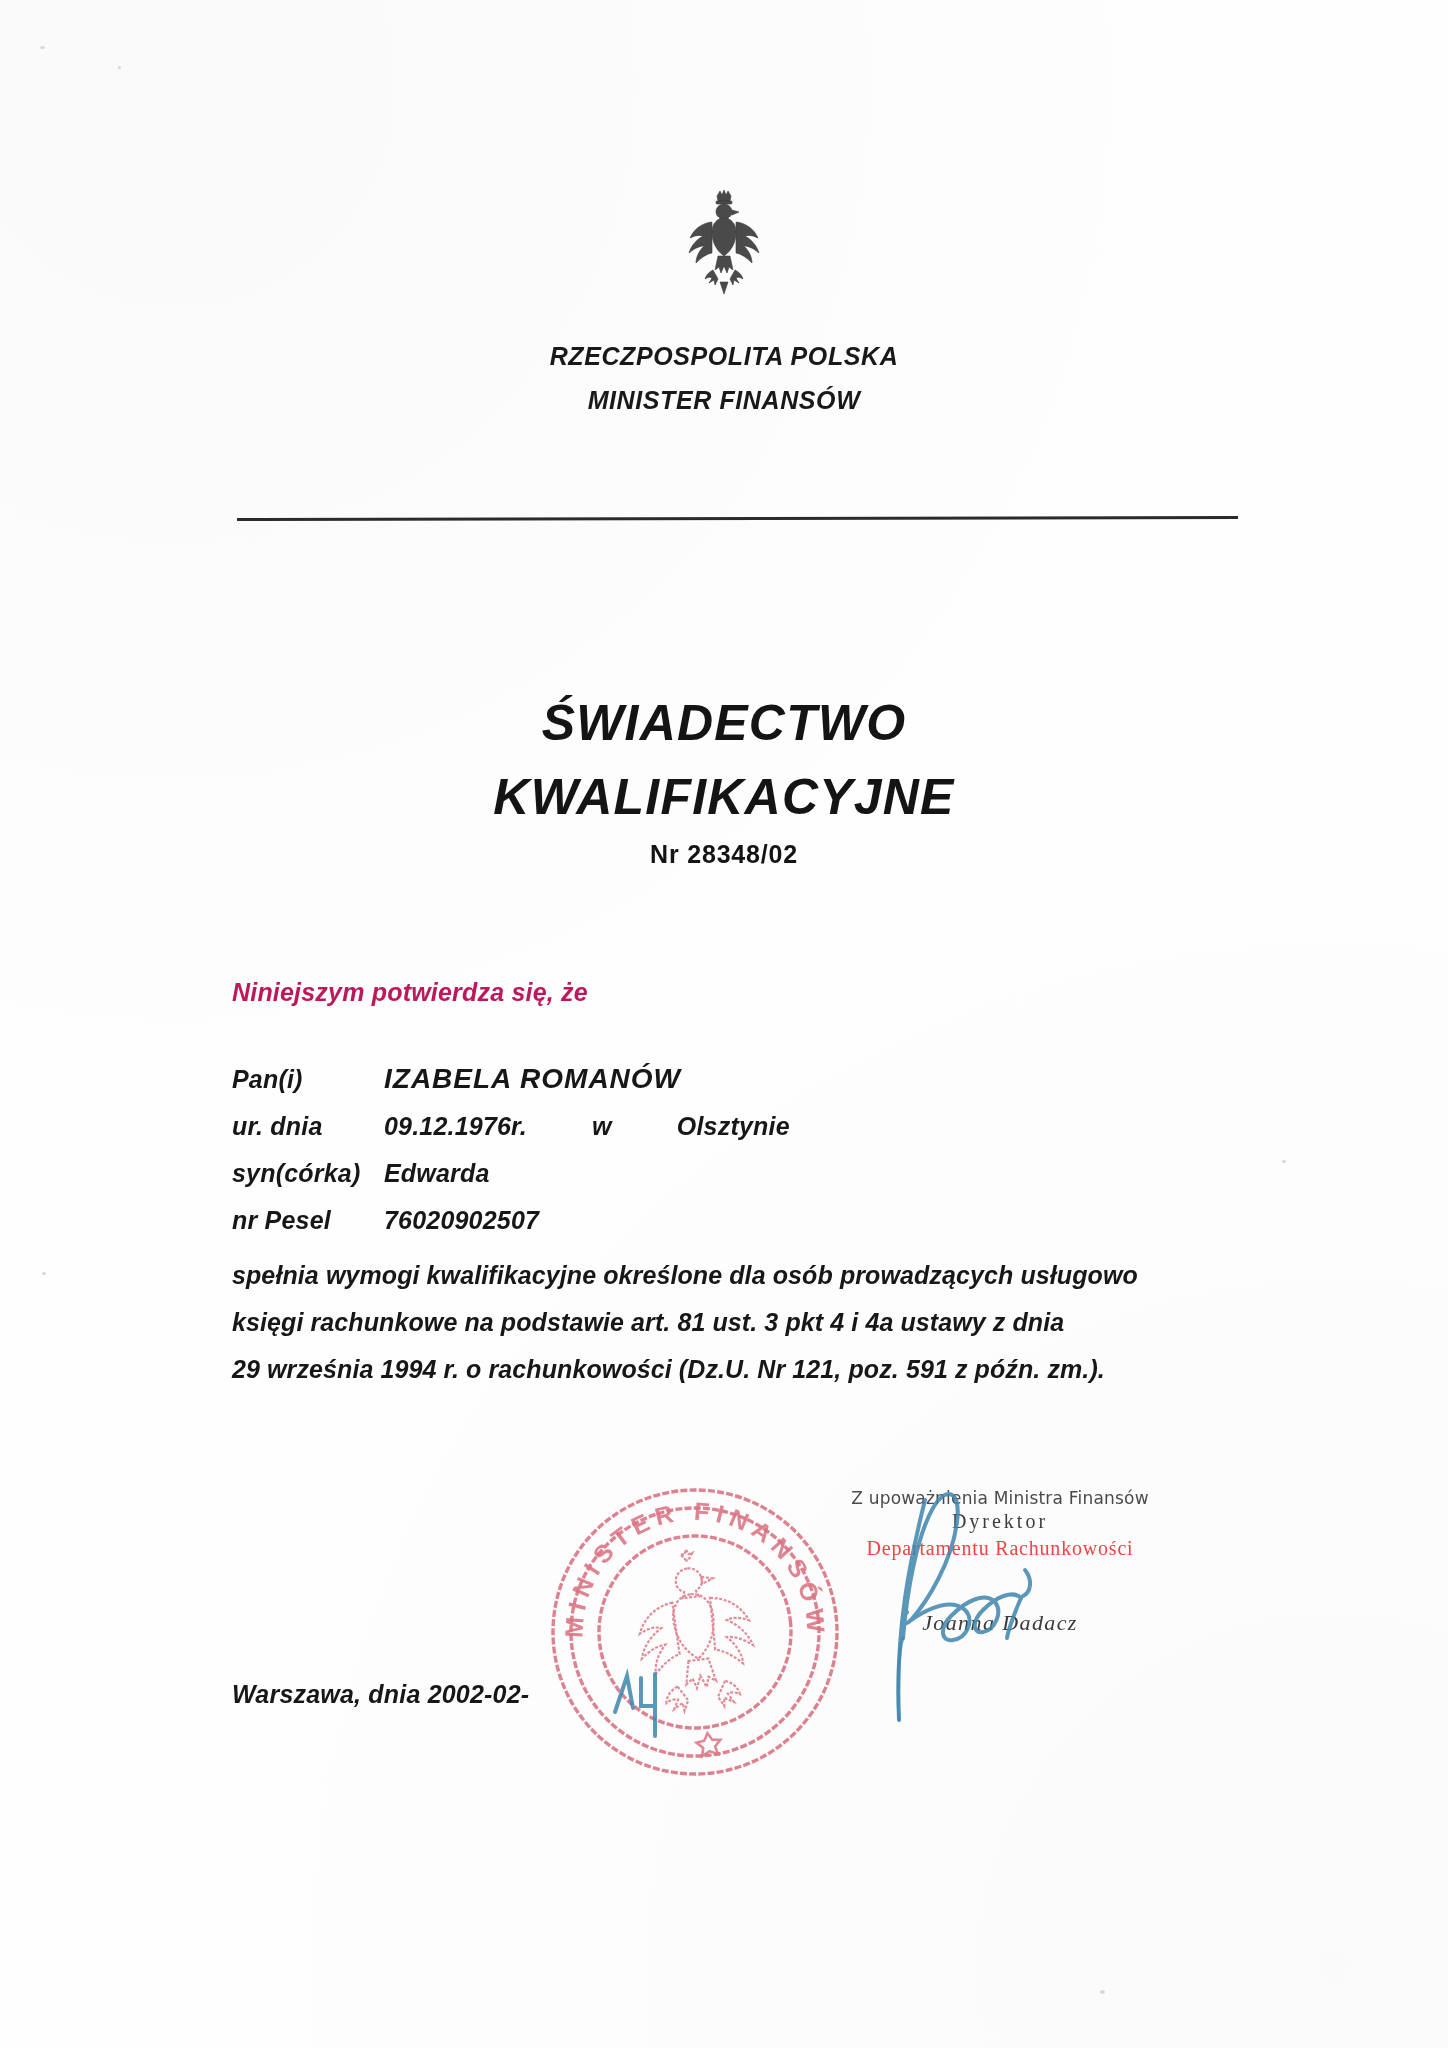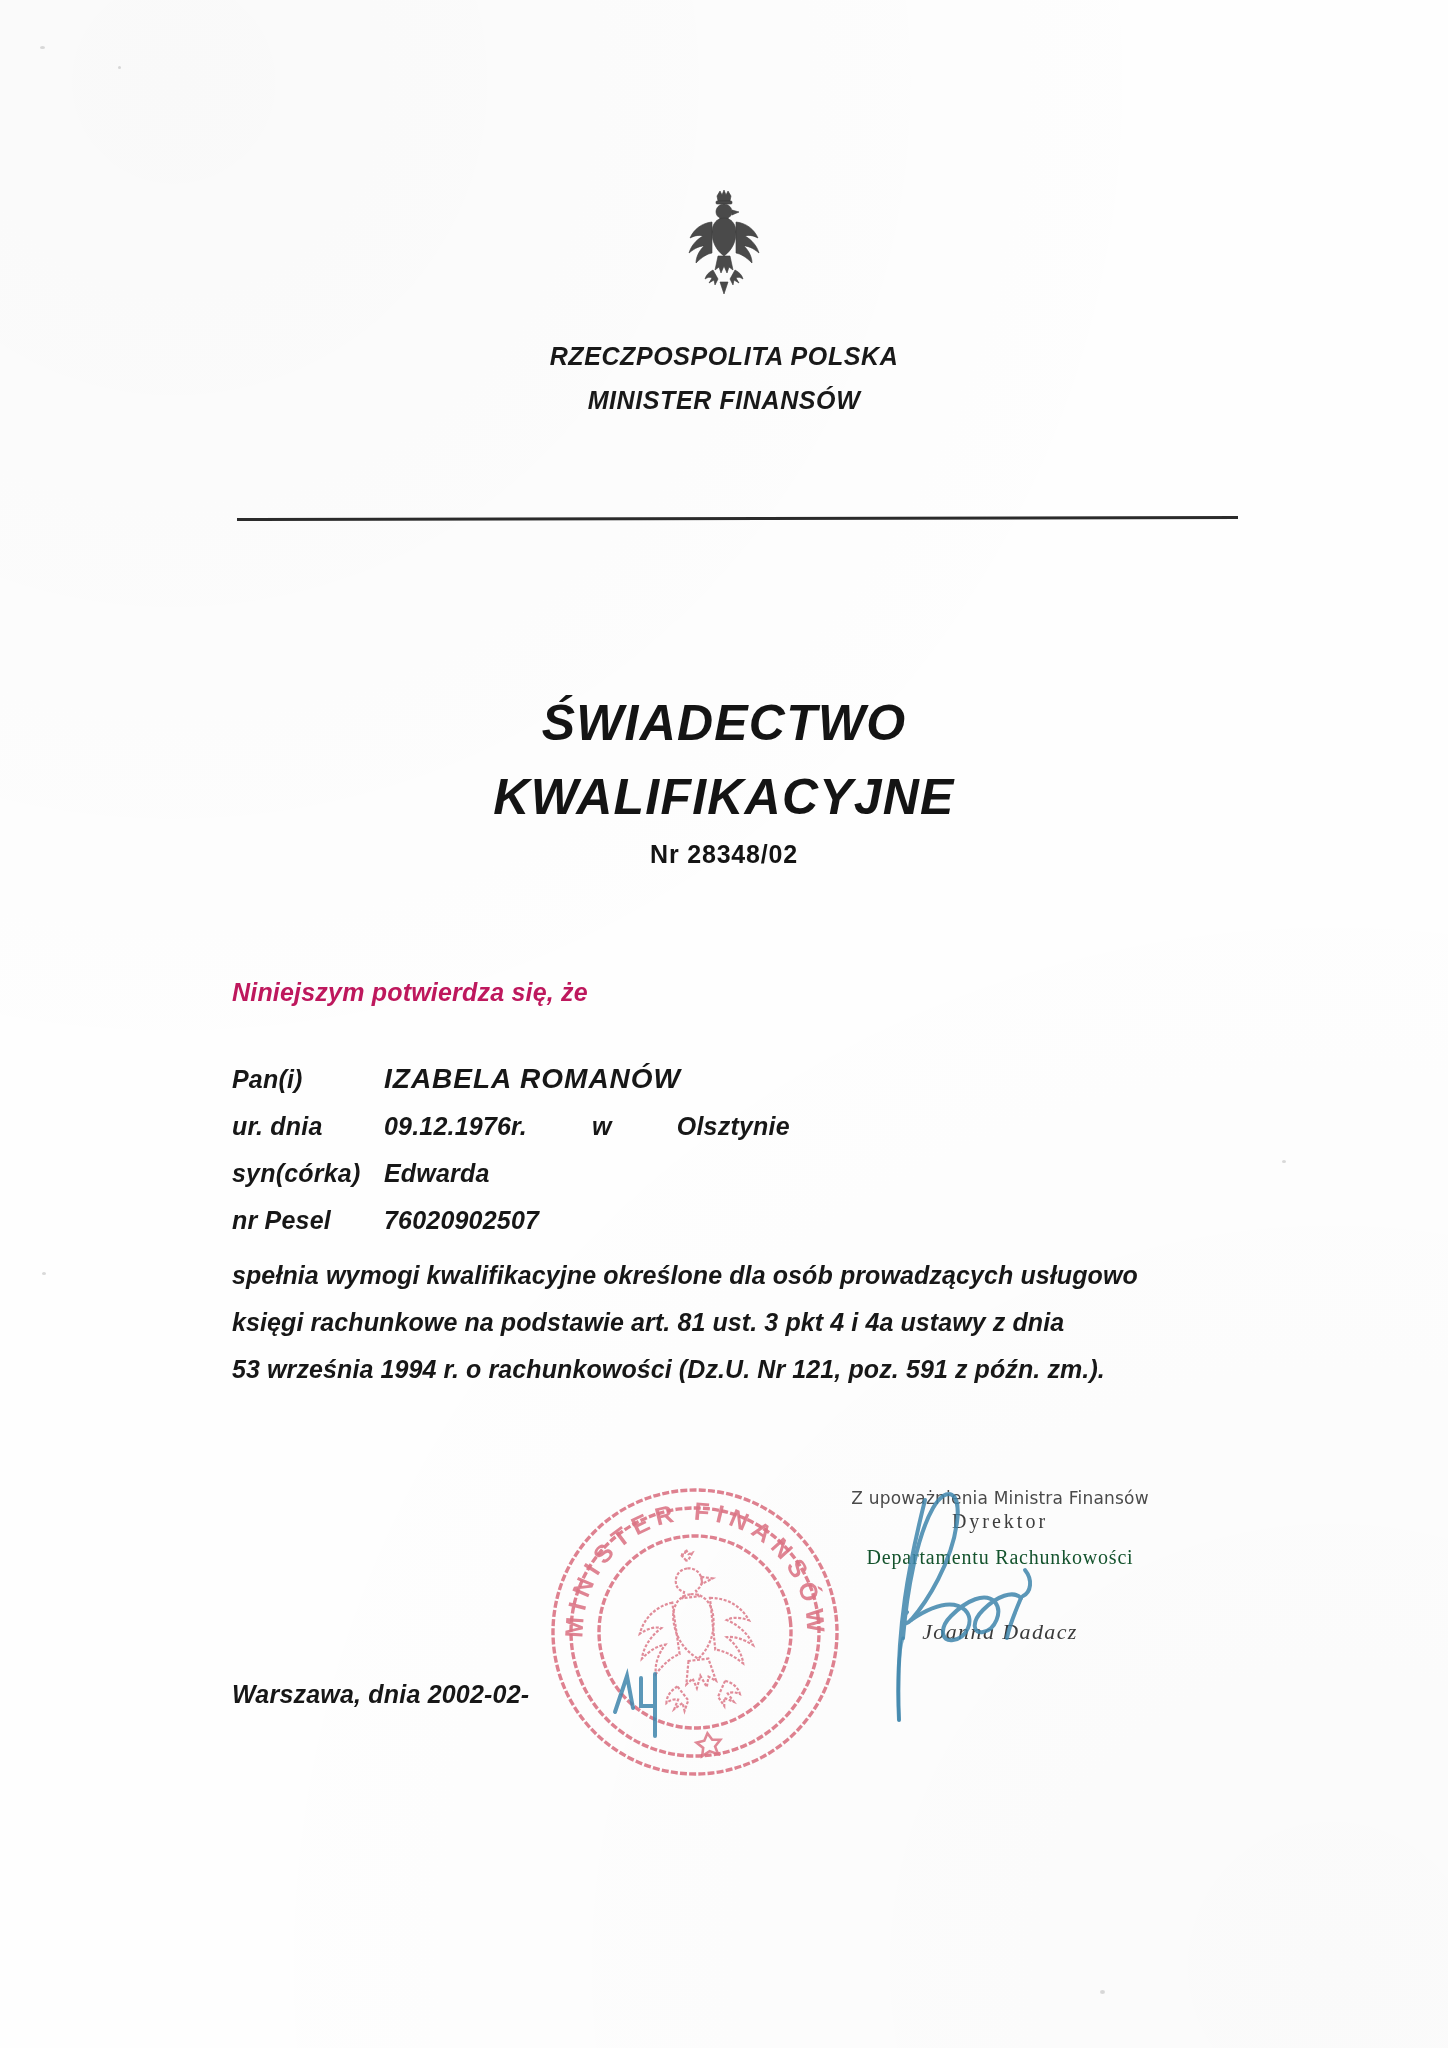--- a/index.html
+++ b/index.html
@@ -163,24 +163,24 @@
   .sig-role {
     font-family: "Liberation Serif", serif;
     font-size: 20px;
     color: #3d3d3d;
     letter-spacing: 3px;
     margin-top: 2px;
   }
   .sig-dept {
     font-family: "Liberation Serif", serif;
     font-size: 20px;
-    color: #14532d;
+    color: #ef4444;
     letter-spacing: 0.8px;
     white-space: nowrap;
-    margin-top: 13px;
+    margin-top: 4px;
   }
   .sig-name {
     font-family: "Liberation Serif", serif;
     font-style: italic;
     font-size: 22px;
     color: #3a3a3a;
     letter-spacing: 1.4px;
     margin-top: 50px;
   }
   .sig-ink {
@@ -292,21 +292,21 @@
     </div>
 
     <div class="field-row">
       <span class="field-label">nr  Pesel</span>
       <span class="field-value">76020902507</span>
     </div>
 
     <div class="para">
       <span class="ln">spełnia wymogi kwalifikacyjne określone dla osób prowadzących usługowo</span>
       <span class="ln">księgi  rachunkowe  na  podstawie  art.  81  ust.  3  pkt  4  i  4a  ustawy  z  dnia</span>
-      <span class="ln">53 września 1994 r. o rachunkowości (Dz.U. Nr 121, poz. 591 z późn. zm.).</span>
+      <span class="ln">29 września 1994 r. o rachunkowości (Dz.U. Nr 121, poz. 591 z późn. zm.).</span>
     </div>
   </div>
 
   <div class="stamp">
     <svg width="300" height="300" viewBox="0 0 300 300" aria-hidden="true">
       <defs>
         <path id="rimpath" d="M150,150 m-112,0 a112,112 0 1,1 224,0 a112,112 0 1,1 -224,0"></path>
       </defs>
       <g fill="none" stroke="#d4566a" stroke-width="3.4" stroke-dasharray="7 2.2" opacity="0.9">
         <circle cx="150" cy="150" r="142"></circle>

